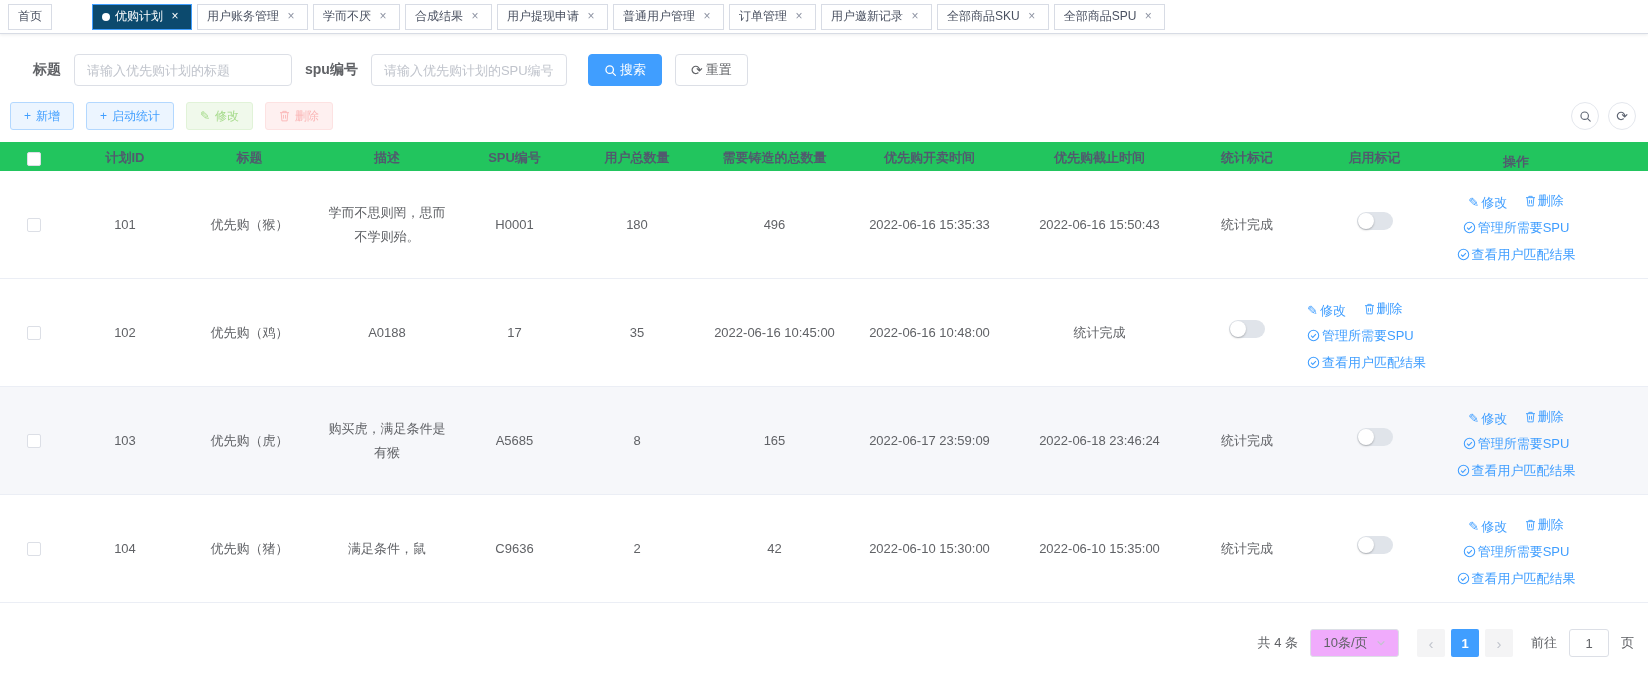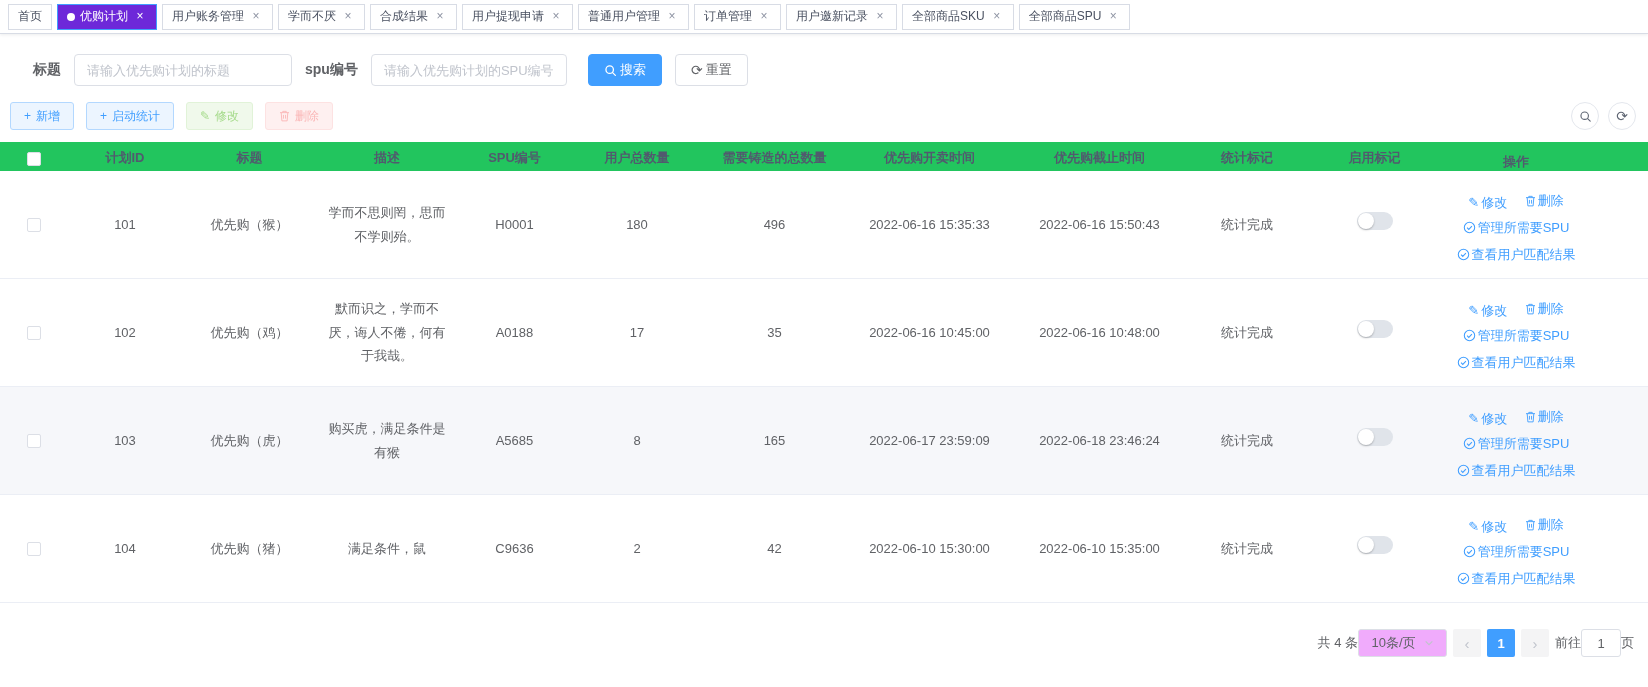--- a/index.html
+++ b/index.html
@@ -12,21 +12,21 @@
   .corner-blob { position:absolute; top:0; right:26px; width:39px; height:6px;
     background:#47412e; border-radius:0 0 8px 8px; }
 
   
   .tags-bar { height:34px; border-bottom:1px solid #d8dce5;
     box-shadow:0 1px 3px rgba(0,21,41,.08); display:flex; align-items:center;
     padding:0 8px; gap:5px; background:#fff; position:relative; z-index:2; }
   .tab { height:26px; padding:0 9px; border:1px solid #d8dce5; background:#fff;
     color:#495060; font-size:12px; display:inline-flex; align-items:center; gap:5px;
     cursor:pointer; white-space:nowrap; }
-  .tab.active { background:#6d28d9; border-color:#409EFF; color:#fff; }
+  .tab.active { background:#0c4a6e; border-color:#409EFF; color:#fff;margin-left:35px; }
   .tab .dot { width:8px; height:8px; border-radius:50%; background:#fff; display:inline-block; }
   .tab-close { font-size:12px; width:14px; height:14px; line-height:13px; text-align:center;
     border-radius:50%; color:#8e94a3; }
   .tab.active .tab-close { color:#fff; }
 
   
   .search-row { display:flex; align-items:center; padding:20px 0 14px 33px; gap:13px; }
   .fld-label { font-size:14px; font-weight:700; color:#606266; }
   .txt-input { height:32px; border:1px solid #dcdfe6; border-radius:4px; padding:0 12px;
     font-size:13px; color:#6d28d9; outline:none; font-family:inherit; }
@@ -69,21 +69,21 @@
     background:#e0e4ea; position:relative; cursor:pointer; }
   .switch::after { content:''; position:absolute; left:1px; top:1px; width:16px; height:16px;
     border-radius:50%; background:#fff; box-shadow:0 1px 2px rgba(0,0,0,.25); }
   .ops-line { line-height:25px; white-space:nowrap; }
   .ops-line a { color:#409eff; text-decoration:none; font-size:13px; cursor:pointer;
     display:inline-flex; align-items:center; gap:2px; }
   .ops-line a + a { margin-left:14px; }
   .mini-ico { display:inline-flex; }
 
   
-  .pagination { display:flex; align-items:center; justify-content:flex-end; 
+  .pagination { display:flex; align-items:center; justify-content:flex-end; gap:12px;
     padding:26px 14px 0 0; font-size:13px; color:#606266; }
   .page-select { width:89px; height:28px; border:1px solid #dcdfe6; border-radius:3px;
     display:flex; align-items:center; justify-content:center; gap:8px; color:#606266;
     cursor:pointer; background:#f0abfc; }
   .pager { display:flex; align-items:center; gap:6px; margin:0 6px; }
   .pager-btn { min-width:28px; height:28px; border-radius:2px; background:#f4f4f5;
     color:#c0c4cc; display:flex; align-items:center; justify-content:center;
     font-size:15px; cursor:pointer; }
   .pager-page { min-width:28px; height:28px; border-radius:2px; background:#409EFF;
     color:#fff; font-weight:700; display:flex; align-items:center; justify-content:center;
@@ -261,21 +261,20 @@
               </span>
               <span>查看用户匹配结果</span>
             </a></div>
       </div>
     </div>
 
     <div class="trow">
       <div class="cell"><span class="checkbox"></span></div>
       <div class="cell">102</div>
       <div class="cell">优先购（鸡）</div>
-      <div class="cell c-desc">默而识之，学而不厌，诲人不倦，何有于我哉。</div>
       <div class="cell">A0188</div>
       <div class="cell">17</div>
       <div class="cell">35</div>
       <div class="cell">2022-06-16 10:45:00</div>
       <div class="cell">2022-06-16 10:48:00</div>
       <div class="cell">统计完成</div>
       <div class="cell"><span class="switch"></span></div>
       <div class="cell c-ops">
         <div class="ops-line">
           <a>

